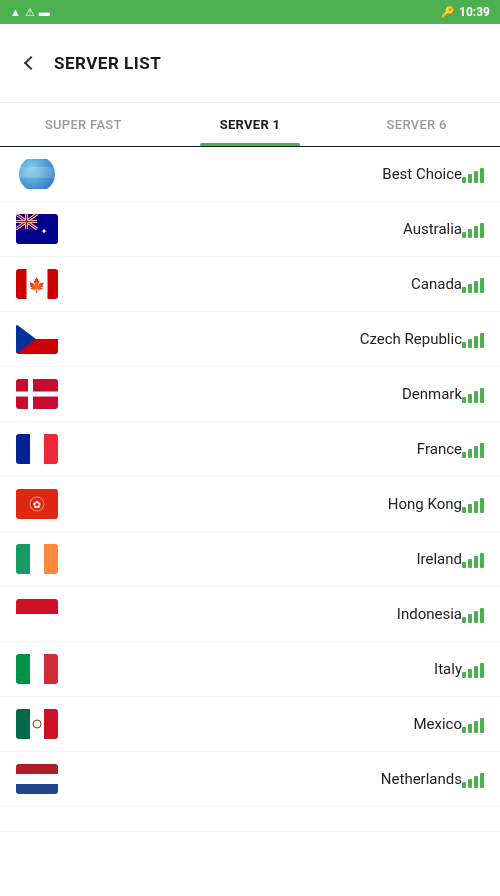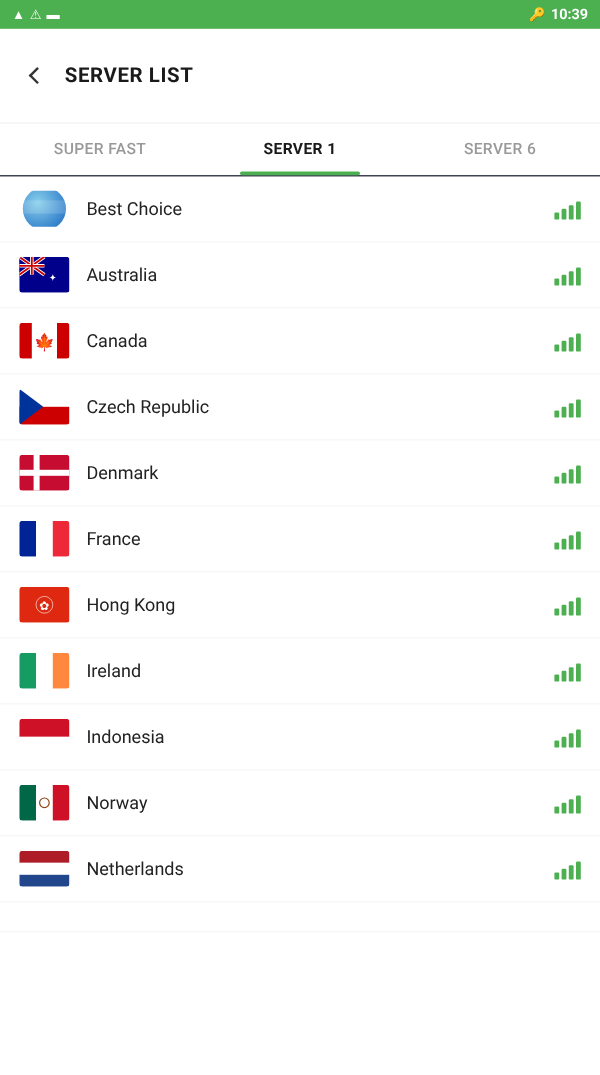--- a/index.html
+++ b/index.html
@@ -98,20 +98,21 @@
     
     .server-list {
       overflow-y: auto;
     }
     .server-item {
       display: flex;
       align-items: center;
       padding: 12px 16px;
       border-bottom: 1px solid #f5f5f5;
       cursor: pointer;
+      text-align: right;
     }
     .flag-container {
       width: 42px;
       height: 30px;
       border-radius: 3px;
       overflow: hidden;
       flex-shrink: 0;
       display: flex;
       align-items: center;
       justify-content: center;
@@ -343,32 +344,48 @@
     </div>
     <span class="country-name">Indonesia</span>
     <div class="signal-icon">
       <div class="signal-bar" style="height:6px"></div>
       <div class="signal-bar" style="height:9px"></div>
       <div class="signal-bar" style="height:12px"></div>
       <div class="signal-bar" style="height:15px"></div>
     </div>
   </div>
 
+  <div class="server-item">
+    <div class="flag-container">
+      <svg class="flag-svg" viewBox="0 0 42 30" xmlns="http://www.w3.org/2000/svg">
+        <rect width="14" height="30" fill="#009246"></rect>
+        <rect x="14" width="14" height="30" fill="white"></rect>
+        <rect x="28" width="14" height="30" fill="#CE2B37"></rect>
+      </svg>
+    </div>
+    <span class="country-name">Italy</span>
+    <div class="signal-icon">
+      <div class="signal-bar" style="height:6px"></div>
+      <div class="signal-bar" style="height:9px"></div>
+      <div class="signal-bar" style="height:12px"></div>
+      <div class="signal-bar" style="height:15px"></div>
+    </div>
+  </div>
 
 
   <div class="server-item">
     <div class="flag-container">
       <svg class="flag-svg" viewBox="0 0 42 30" xmlns="http://www.w3.org/2000/svg">
         <rect width="14" height="30" fill="#006847"></rect>
         <rect x="14" width="14" height="30" fill="white"></rect>
         <rect x="28" width="14" height="30" fill="#CE1126"></rect>
         <circle cx="21" cy="15" r="4" fill="none" stroke="#8B4513" stroke-width="1"></circle>
       </svg>
     </div>
-    <span class="country-name">Norway</span>
+    <span class="country-name">Mexico</span>
     <div class="signal-icon">
       <div class="signal-bar" style="height:6px"></div>
       <div class="signal-bar" style="height:9px"></div>
       <div class="signal-bar" style="height:12px"></div>
       <div class="signal-bar" style="height:15px"></div>
     </div>
   </div>
 
   <div class="server-item">
     <div class="flag-container">

